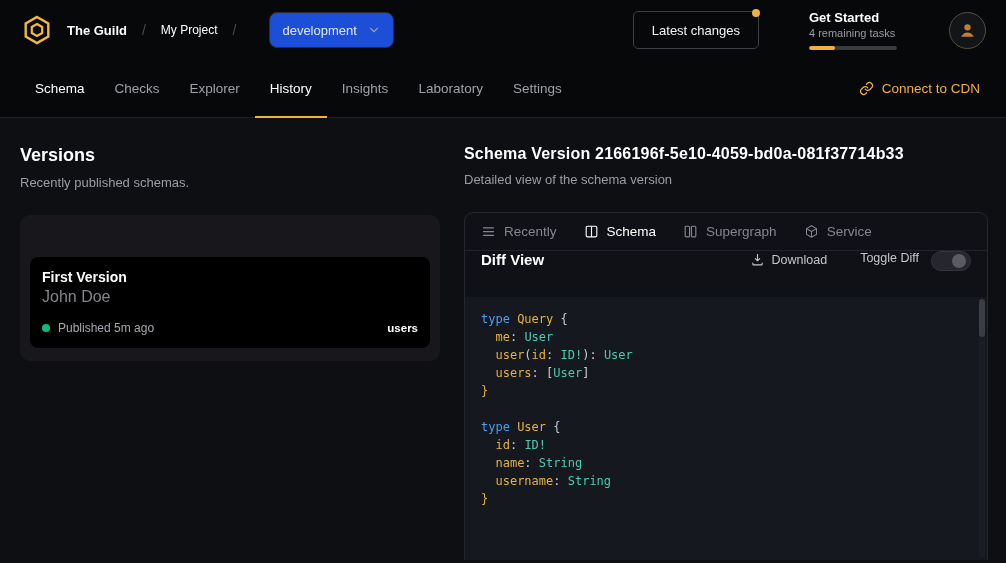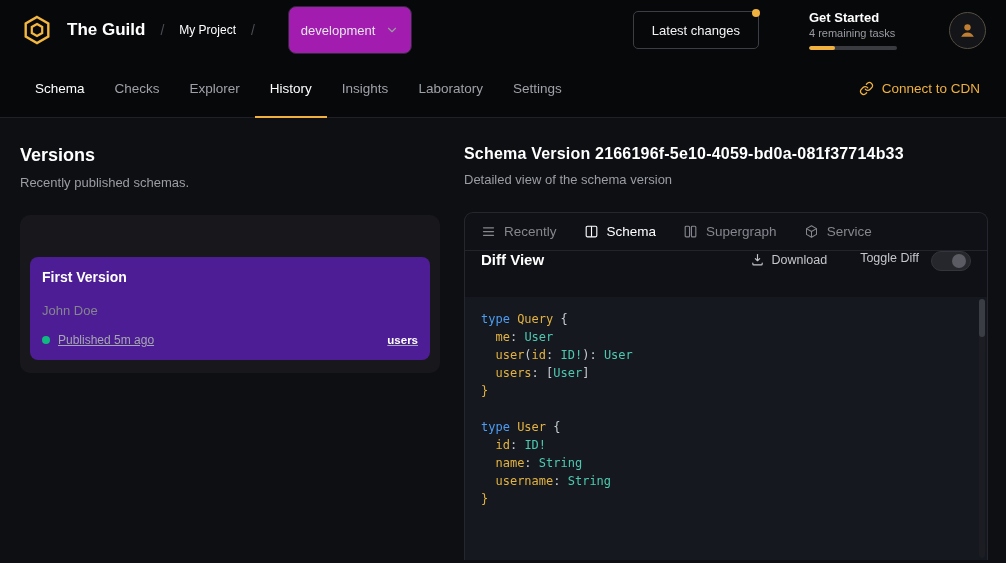--- a/index.html
+++ b/index.html
@@ -7,25 +7,25 @@
   body {
     width:1006px; height:563px; overflow:hidden;
     background:#0d0f13; color:#ececf1;
     font-family:"Liberation Sans", sans-serif;
   }
   .topbar { background:#07080a; }
 
   
   .header { height:60px; display:flex; align-items:center; padding:0 20px; }
   .logo { width:34px; height:34px; display:flex; align-items:center; justify-content:center; cursor:pointer; }
-  .brand { font-size:17px; font-weight:600; color:#fff; margin-left:13px; cursor:pointer; }
+  .brand { font-size:13px; font-weight:600; color:#fff; margin-left:13px; cursor:pointer; }
   .crumb-sep { color:#4b4d55; margin:0 15px; font-size:14px; }
   .project { font-size:12px; font-weight:500; color:#fff; cursor:pointer; }
   .target-select { margin-left:18px; display:flex; align-items:center; gap:10px;
-    background:#a21caf; border:1px solid #2a2c33; border-radius:8px; padding:0 12px; height:48px;
+    background:#1d4ed8; border:1px solid #2a2c33; border-radius:8px; padding:0 12px; height:36px;
     color:#e6e7ea; font-size:13px; cursor:pointer; font-family:inherit; }
   .chev svg { width:14px; height:14px; color:#9a9ba3; display:block; }
   .spacer { flex:1; }
   .latest-btn { position:relative; height:38px; padding:0 18px; border:1px solid #3c3e45; border-radius:5px;
     background:transparent; color:#f4f4f6; font-size:13px; cursor:pointer; font-family:inherit; }
   .notif-dot { position:absolute; top:-3px; right:-2px; width:8px; height:8px; border-radius:50%; background:var(--accent); }
   .get-started { margin-left:50px; width:94px; cursor:pointer; }
   .gs-title { font-size:13px; font-weight:600; color:#fff; white-space:nowrap; }
   .gs-sub { font-size:11px; color:#9a9ba3; margin-top:2px; white-space:nowrap; }
   .gs-track { margin-top:7px; height:4px; border-radius:2px; background:#3a3b41; overflow:hidden; width:88px; }
@@ -49,24 +49,24 @@
   
   .main { display:flex; padding:0 18px 0 20px; }
   .left-col { width:420px; margin-right:24px; flex:none; }
   .right-col { flex:1; min-width:0; }
   .page-title { margin:27px 0 0; font-weight:700; color:#fff; }
   .left-col .page-title { font-size:18px; }
   .right-col .page-title { font-size:16px; letter-spacing:.2px; }
   .section-sub { margin:9px 0 0; font-size:13px; color:#9b9da4; }
 
   .versions-card { margin-top:25px; background:#18181c; border-radius:10px; padding:42px 10px 13px; }
-  .version-item { background:#4c1d95; border-radius:8px; padding:12px 12px 13px; cursor:pointer; }
+  .version-item { background:#000000; border-radius:8px; padding:12px 12px 13px; cursor:pointer; }
   .vi-name { font-size:14px; font-weight:600; color:#fff; }
-  .vi-author { font-size:13px; color:#85868d; margin-top:18px; }
-  .vi-status { display:flex; align-items:center; margin-top:15px; font-size:12px; color:#a6a8af;text-decoration:underline; }
+  .vi-author { font-size:16px; color:#85868d; margin-top:3px; }
+  .vi-status { display:flex; align-items:center; margin-top:15px; font-size:12px; color:#a6a8af; }
   .pub-dot { width:8px; height:8px; border-radius:50%; background:var(--green); margin-right:8px; flex:none; }
   .vi-service { margin-left:auto; font-size:11.5px; font-weight:700; color:#fff; }
 
   .panel { margin-top:25px; height:348px; border:1px solid #26272e; border-bottom:none;
     border-radius:9px 9px 0 0; background:#0f1116; display:flex; flex-direction:column; overflow:hidden; }
   .detail-tabs { display:flex; gap:27px; padding:0 16px; height:38px; align-items:center; border-bottom:1px solid #23242b; flex:none; }
   .detail-tab { display:flex; align-items:center; gap:8px; background:none; border:none; padding:0;
     color:#85868e; font-size:13.5px; cursor:pointer; font-family:inherit; }
   .detail-tab.active { color:#fff; }
   .dt-icon svg { width:15px; height:15px; display:block; }

